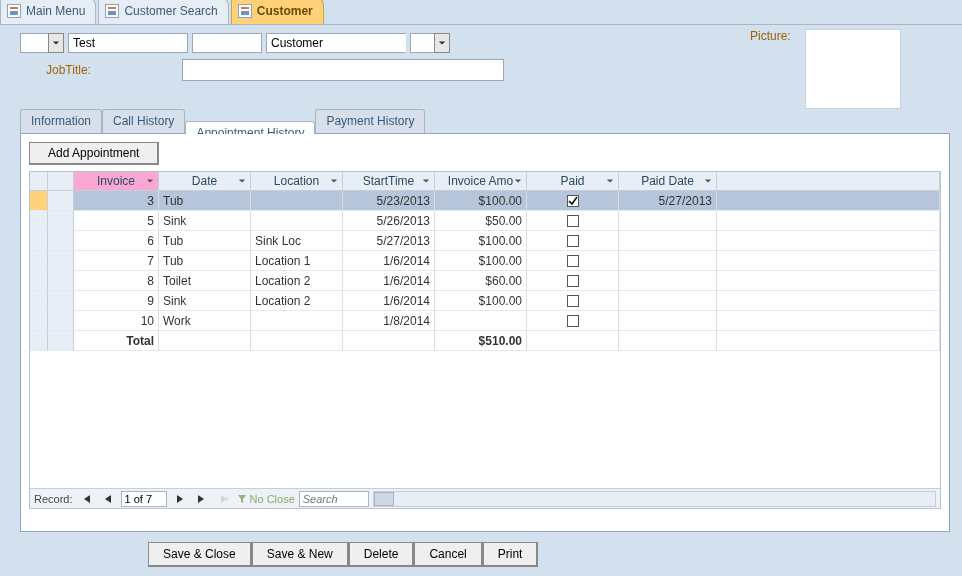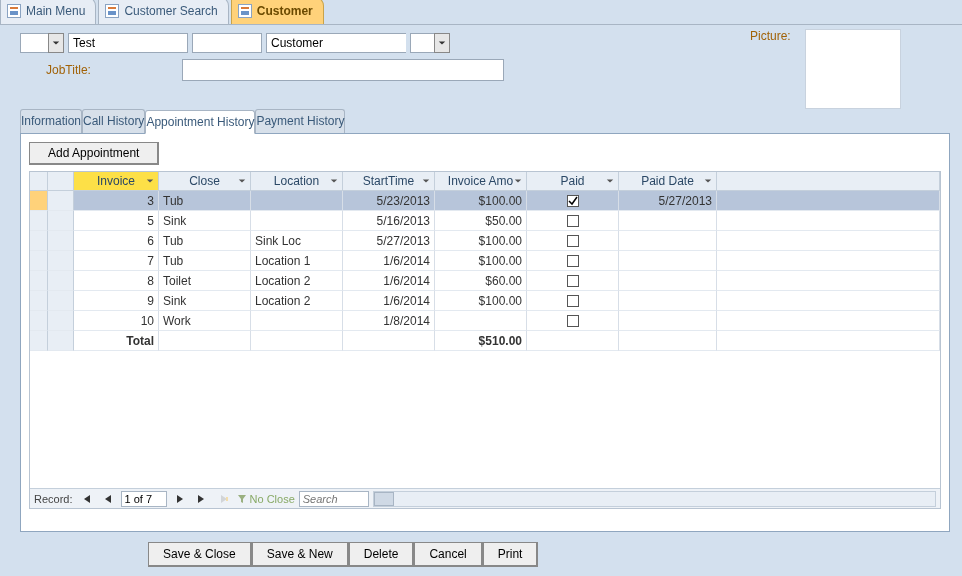--- a/index.html
+++ b/index.html
@@ -120,33 +120,33 @@
     padding: 0 4px;
     font-family: inherit; font-size: 12px;
   }
   
   .inner-tabs {
     display: flex;
     border-bottom: 1px solid #8fa6bf;
     margin-left: 0;
   }
   .inner-tab {
-    padding: 4px 0;
+    padding: 4px 10px;
     background: #d7e0ea;
     border: 1px solid #a8b5c4;
     border-bottom: none;
     margin-right: 0;
     border-radius: 3px 3px 0 0;
     color: #3a5a7a;
     cursor: pointer;
   }
   .inner-tab.active {
     background: #fff;
     position: relative;
-    top: 1px;
+    top: 12px;
     border-bottom: 1px solid #fff;
     color: #3a5a7a;
   }
   .tab-panel {
     background: #fff;
     border: 1px solid #8fa6bf;
     border-top: none;
     height: 398px;
     padding: 8px;
     position: relative;
@@ -182,21 +182,21 @@
     align-items: center;
     justify-content: center;
     gap: 3px;
     color: #2b4866;
     position: relative;
   }
   .grid-header .cell.corner {
     background: #e8eef5;
   }
   .grid-header .cell.sorted {
-    background: #fde047;
+    background: #f9a8d4;
   }
   .grid-header .dd {
     width: 10px; height: 10px;
     display: flex; align-items: center; justify-content: center;
     position: absolute; right: 3px;
   }
   .grid-header .dd svg { width: 8px; height:8px; fill:#555;}
   .grid-body {
     flex: 1;
     background: #fff;
@@ -381,21 +381,21 @@
         <div class="cell corner"></div>
         <div class="cell sorted">
             <span>Invoice</span>
             <span class="dd">
               <svg viewBox="0 0 10 10">
                 <path d="M1 3 L5 7 L9 3 Z"></path>
               </svg>
             </span>
           </div>
         <div class="cell">
-            <span>Close</span>
+            <span>Date</span>
             <span class="dd">
               <svg viewBox="0 0 10 10">
                 <path d="M1 3 L5 7 L9 3 Z"></path>
               </svg>
             </span>
           </div>
         <div class="cell">
             <span>Location</span>
             <span class="dd">
               <svg viewBox="0 0 10 10">
@@ -455,21 +455,21 @@
             </div>
             <div class="cell num">5/27/2013</div>
             <div class="cell"></div>
           </div>
           <div class="grid-row">
             <div class="cell rowhead"></div>
             <div class="cell selector"></div>
             <div class="cell num">5</div>
             <div class="cell">Sink</div>
             <div class="cell"></div>
-            <div class="cell num">5/16/2013</div>
+            <div class="cell num">5/26/2013</div>
             <div class="cell num">$50.00</div>
             <div class="cell center">
               <span class="checkbox"></span>
             </div>
             <div class="cell num"></div>
             <div class="cell"></div>
           </div>
           <div class="grid-row">
             <div class="cell rowhead"></div>
             <div class="cell selector"></div>

